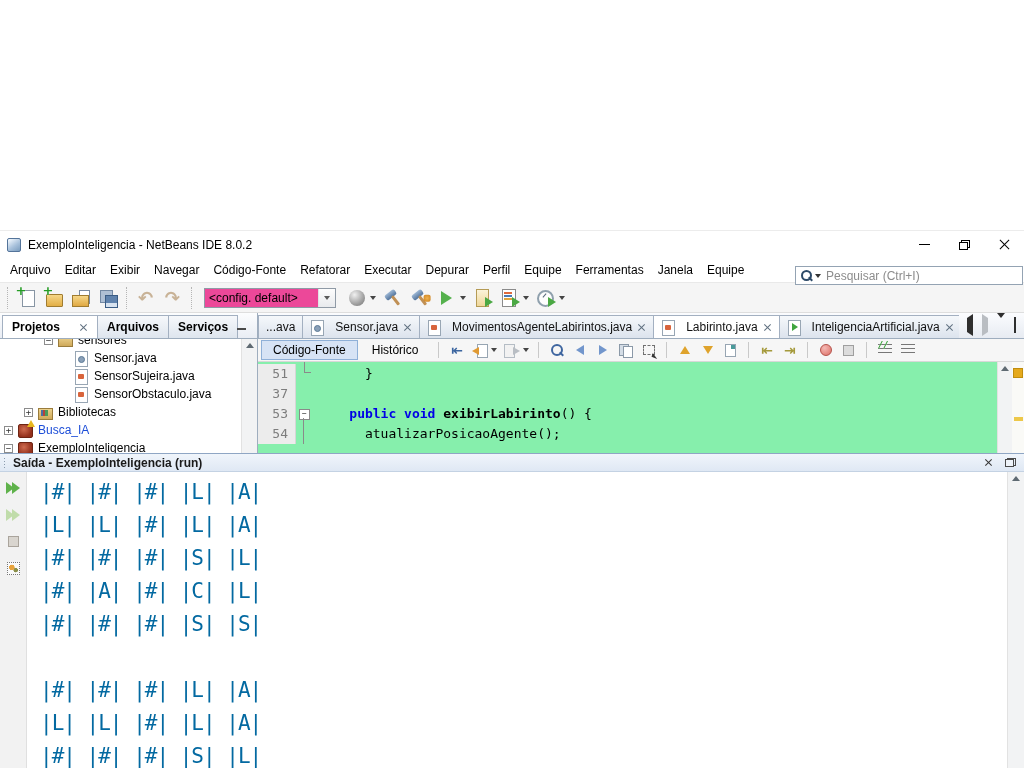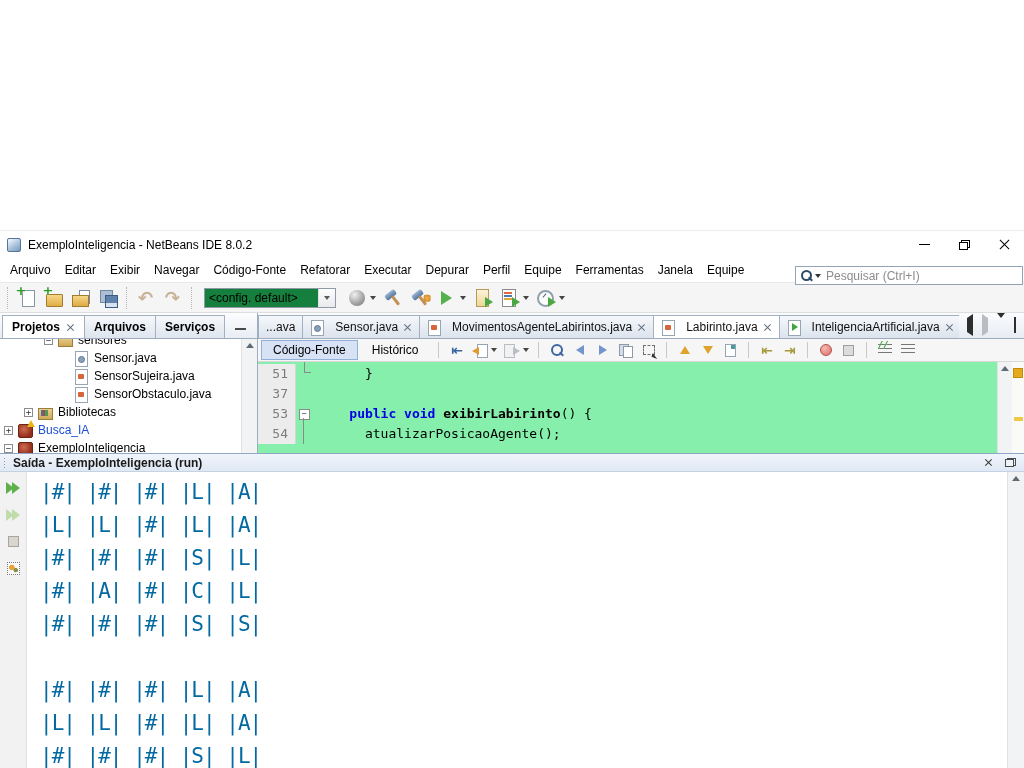--- a/index.html
+++ b/index.html
@@ -45,21 +45,21 @@
   .i-new-file::before{content:"";position:absolute;left:5px;top:2px;width:11px;height:15px;background:#fff;border:1px solid #8795a3}
   .i-new-file::after,.i-new-project::after{content:"+";position:absolute;left:-1px;top:-5px;font:bold 13px "DejaVu Sans",sans-serif;color:#259c25;text-shadow:0 0 1px #fff}
   .i-new-project::before{content:"";position:absolute;left:2px;top:6px;width:15px;height:11px;background:linear-gradient(#f6d788,#e2ae45);border:1px solid #a07c2f;border-radius:1px}
   .i-open-project::before{content:"";position:absolute;left:8px;top:2px;width:9px;height:12px;background:#fff;border:1px solid #7a8ba0}
   .i-open-project::after{content:"";position:absolute;left:1px;top:7px;width:15px;height:10px;background:linear-gradient(#f6d788,#e0a943);border:1px solid #a07c2f}
   .i-save-all::before{content:"";position:absolute;left:2px;top:2px;width:11px;height:11px;background:#aebfd4;border:1px solid #7288a3}
   .i-save-all::after{content:"";position:absolute;left:7px;top:7px;width:11px;height:11px;background:#5f82ad;border:1px solid #3a5c85;box-shadow:inset 0 -4px 0 #d7e2ef}
   .glyph{display:flex;align-items:center;justify-content:center;width:24px;height:24px;font-family:"DejaVu Sans",sans-serif}
   .i-undo::before{content:"↶";font-size:18px;font-weight:bold;color:#c8b296}
   .i-redo::before{content:"↷";font-size:18px;font-weight:bold;color:#c8b296}
-  .combo{width:132px;height:20px;border:1px solid #8f9aa6;background:#15803d;display:flex;align-items:center;margin:0 7px}
+  .combo{width:132px;height:20px;border:1px solid #8f9aa6;background:#ec4899;display:flex;align-items:center;margin:0 7px}
   .combo-text{flex:1;padding-left:4px;font-size:12px;color:#000;white-space:nowrap;overflow:hidden}
   .combo-btn{width:17px;height:100%;display:flex;align-items:center;justify-content:center;background:linear-gradient(#fdfdfd,#e8eaed);border-left:1px solid #e0e3e6}
   .combo-btn::before{content:"";border-left:3.5px solid transparent;border-right:3.5px solid transparent;border-top:4px solid #5a5a5a}
   .i-memory::before{content:"";position:absolute;left:2px;top:2px;width:16px;height:16px;border-radius:50%;
                     background:radial-gradient(circle at 35% 30%,#f0f0f0,#a7a7a7 55%,#6e6e6e)}
   .i-build{transform:rotate(-38deg)}
   .hhead{position:absolute;left:4px;top:3px;width:12px;height:6px;background:linear-gradient(#9db7d4,#52749c);border-radius:2px}
   .hhandle{position:absolute;left:9px;top:8px;width:3px;height:11px;background:#c09055;border-radius:1px}
   .broom{position:absolute;left:12px;top:11px;width:7px;height:7px;background:radial-gradient(#f0b24e,#c97f1e);border-radius:2px;transform:rotate(38deg)}
   .i-run::before{content:"";position:absolute;left:4px;top:3px;border-top:7px solid transparent;border-bottom:7px solid transparent;border-left:11px solid #55b14d}
@@ -70,21 +70,21 @@
       background:linear-gradient(#e06a3c 0 2px,transparent 2px 3px,#4a7ab5 3px 5px,transparent 5px 6px,#e0a43c 6px 8px)}
   .i-clock::before{content:"";position:absolute;left:1px;top:2px;width:13px;height:13px;border:2px solid #8fa0ad;border-radius:50%;background:#fdfdfd}
   .i-clock::after{content:"";position:absolute;left:8px;top:5px;width:1px;height:5px;background:#57697a;transform:rotate(40deg)}
 
   
   .main{display:flex;height:140px;flex:none}
   .left-panel{width:258px;flex:none;border-right:1px solid #9eadbe;display:flex;flex-direction:column;background:#fff}
   .panel-tabs{height:26px;flex:none;display:flex;align-items:flex-end;background:linear-gradient(#fcfdfe,#e9edf4);
               border-bottom:1px solid #9eadbe;padding:2px 2px 0 2px}
   #panel-tabs-inner{display:flex;height:23px}
-  .ptab{display:flex;align-items:center;gap:6px;padding:0 9px;font-size:12px;font-weight:bold;color:#000;
+  .ptab{display:flex;align-items:center;gap:19px;padding:0 9px;font-size:12px;font-weight:bold;color:#000;
         background:linear-gradient(#f6f8fb,#dee5ee);border:1px solid #a3b0c1;border-bottom:none;margin-right:-1px}
   .ptab.active{background:#fff;position:relative;z-index:2}
   .pmin{margin-left:auto;margin-right:9px;margin-bottom:8px;width:11px;height:2px;background:#4a4a4a}
   .tree-wrap{position:relative;flex:1;overflow:hidden;background:#fff}
   #tree{margin-top:-8px}
   .trow{height:18px;display:flex;align-items:center;font-size:12px;color:#000;white-space:nowrap}
   .expander{width:9px;height:9px;flex:none;border:1px solid #8c8c8c;background:#fff;
             font:9px/7px "DejaVu Sans Mono",monospace;text-align:center;color:#333;margin-right:5px}
   .fi{position:relative;display:inline-block;width:15px;height:15px;margin-right:5px;flex:none}
   .fi-package::before{content:"";position:absolute;left:0;top:3px;width:13px;height:9px;background:linear-gradient(#ecd28e,#cfa95a);border:1px solid #9a7c3c}

